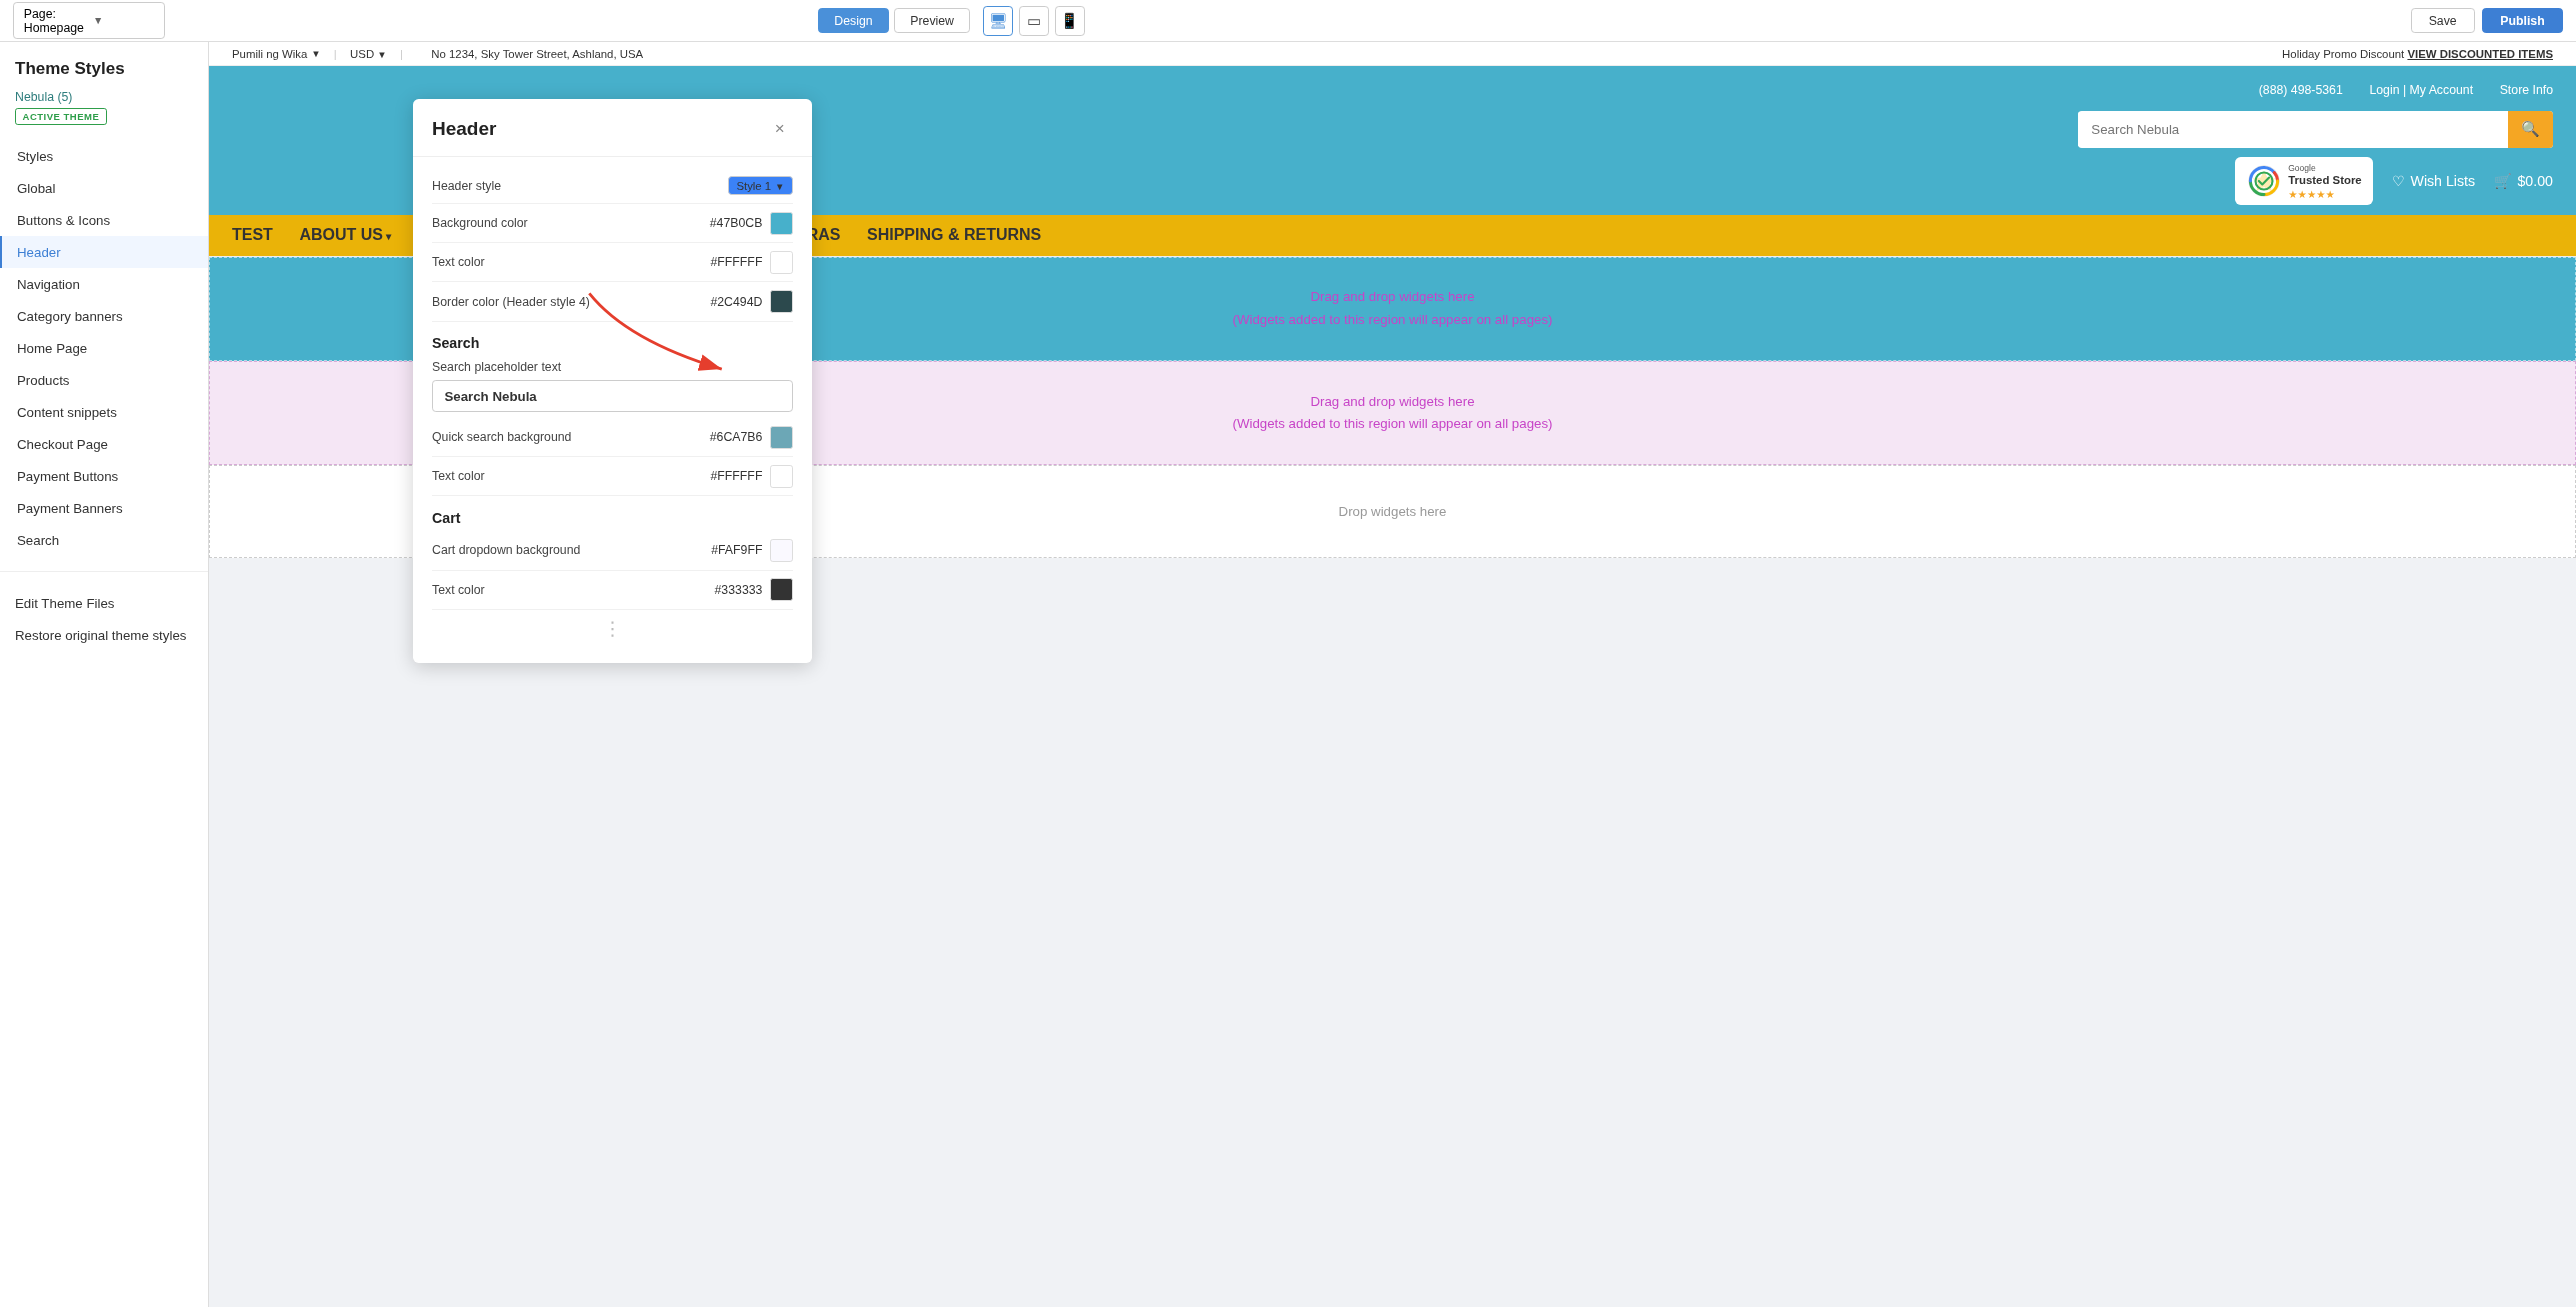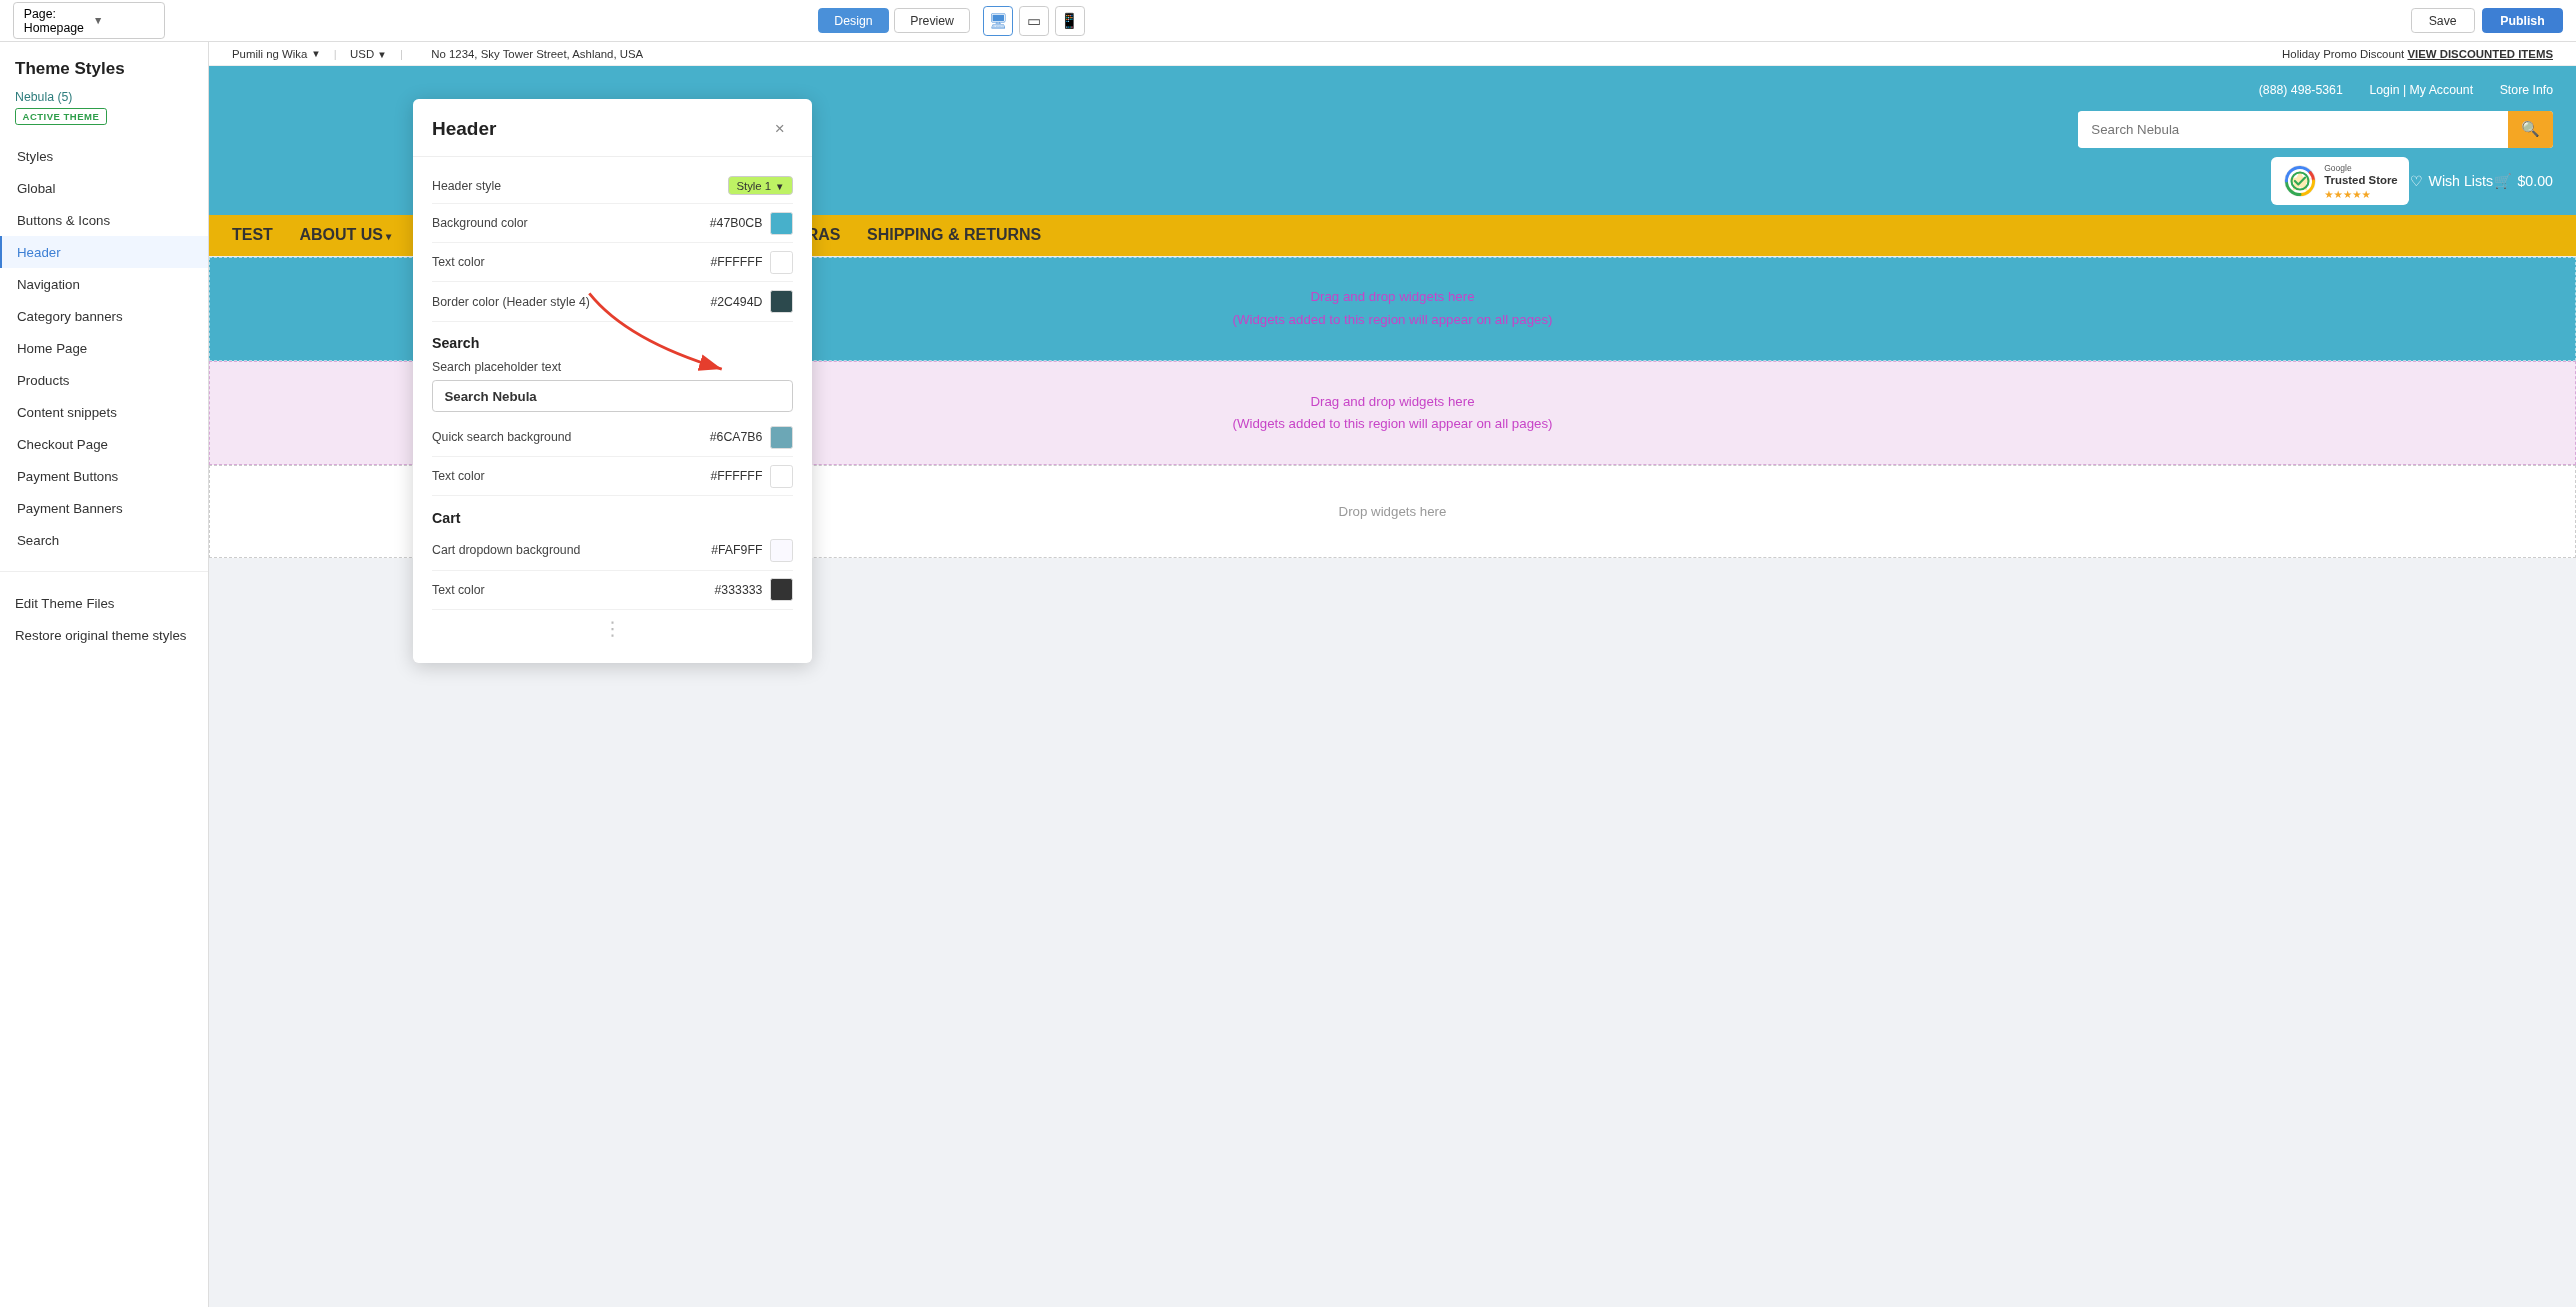--- a/index.html
+++ b/index.html
@@ -102,21 +102,21 @@
       background: #fff; width: 475px;
     }
     .search-box input {
       flex: 1; padding: 9.5px 13.3px; border: none; outline: none;
       font-size: 13.3px; color: #999; background: #fff;
     }
     .search-btn {
       background: #f5a623; border: none; padding: 9.5px 13.3px;
       cursor: pointer; color: #fff; font-size: 15px;
     }
-    .trust-row { display: flex; align-items: center; gap: 1px; justify-content: flex-end; margin-top: 9.5px; }
+    .trust-row { display: flex; align-items: center; gap: 19px; justify-content: flex-end; margin-top: 9.5px; }
     .trusted-store-badge {
       background: #fff; border-radius: 5.7px; padding: 5.7px 11.4px;
       display: flex; align-items: center; gap: 7.6px;
     }
     .trusted-logo { width: 34px; height: 34px; }
     .trusted-text { font-size: 11.4px; font-weight: 700; color: #333; line-height: 1.3; }
     .trusted-stars { color: #f5a623; font-size: 10.4px; }
     .wish-lists { display: flex; align-items: center; gap: 5.7px; color: #fff; font-size: 14.2px; font-weight: 500; }
     .cart-area { display: flex; align-items: center; gap: 5.7px; color: #fff; font-size: 14.2px; font-weight: 500; }
 
@@ -171,21 +171,21 @@
     }
     .panel-label { font-size: 12.3px; color: #444; }
     .panel-value-row { display: flex; align-items: center; gap: 7.6px; }
     .panel-value { font-size: 12.3px; color: #333; }
     .color-swatch {
       width: 23px; height: 23px; border-radius: 2.8px; border: 0.9px solid #ddd; display: inline-block;
     }
     .panel-select {
       border: 0.9px solid #ccc; border-radius: 3.8px; padding: 2.8px 7.6px;
       font-size: 11.4px; color: #333; display: flex; align-items: flex-end; gap: 3.8px;
-      background: #bef264; cursor: pointer; margin-left: 7px;
+      background: #3b82f6; cursor: pointer; margin-left: 7px;
     }
     .section-heading { font-size: 14.2px; font-weight: 700; color: #222; padding: 13.3px 0 5.7px; }
     .search-placeholder-input {
       width: 100%; border: 0.9px solid #ccc; border-radius: 3.8px;
       padding: 7.6px 11.4px; font-size: 13.3px; color: #333; font-weight: 600;
       margin-top: 3.8px; outline: none;
     }
     .search-placeholder-label { font-size: 12.3px; color: #444; padding: 3.8px 0 1.9px; }
     .panel-scroll-hint { text-align: center; padding: 7.6px 0; color: #bbb; font-size: 19px; }
 

